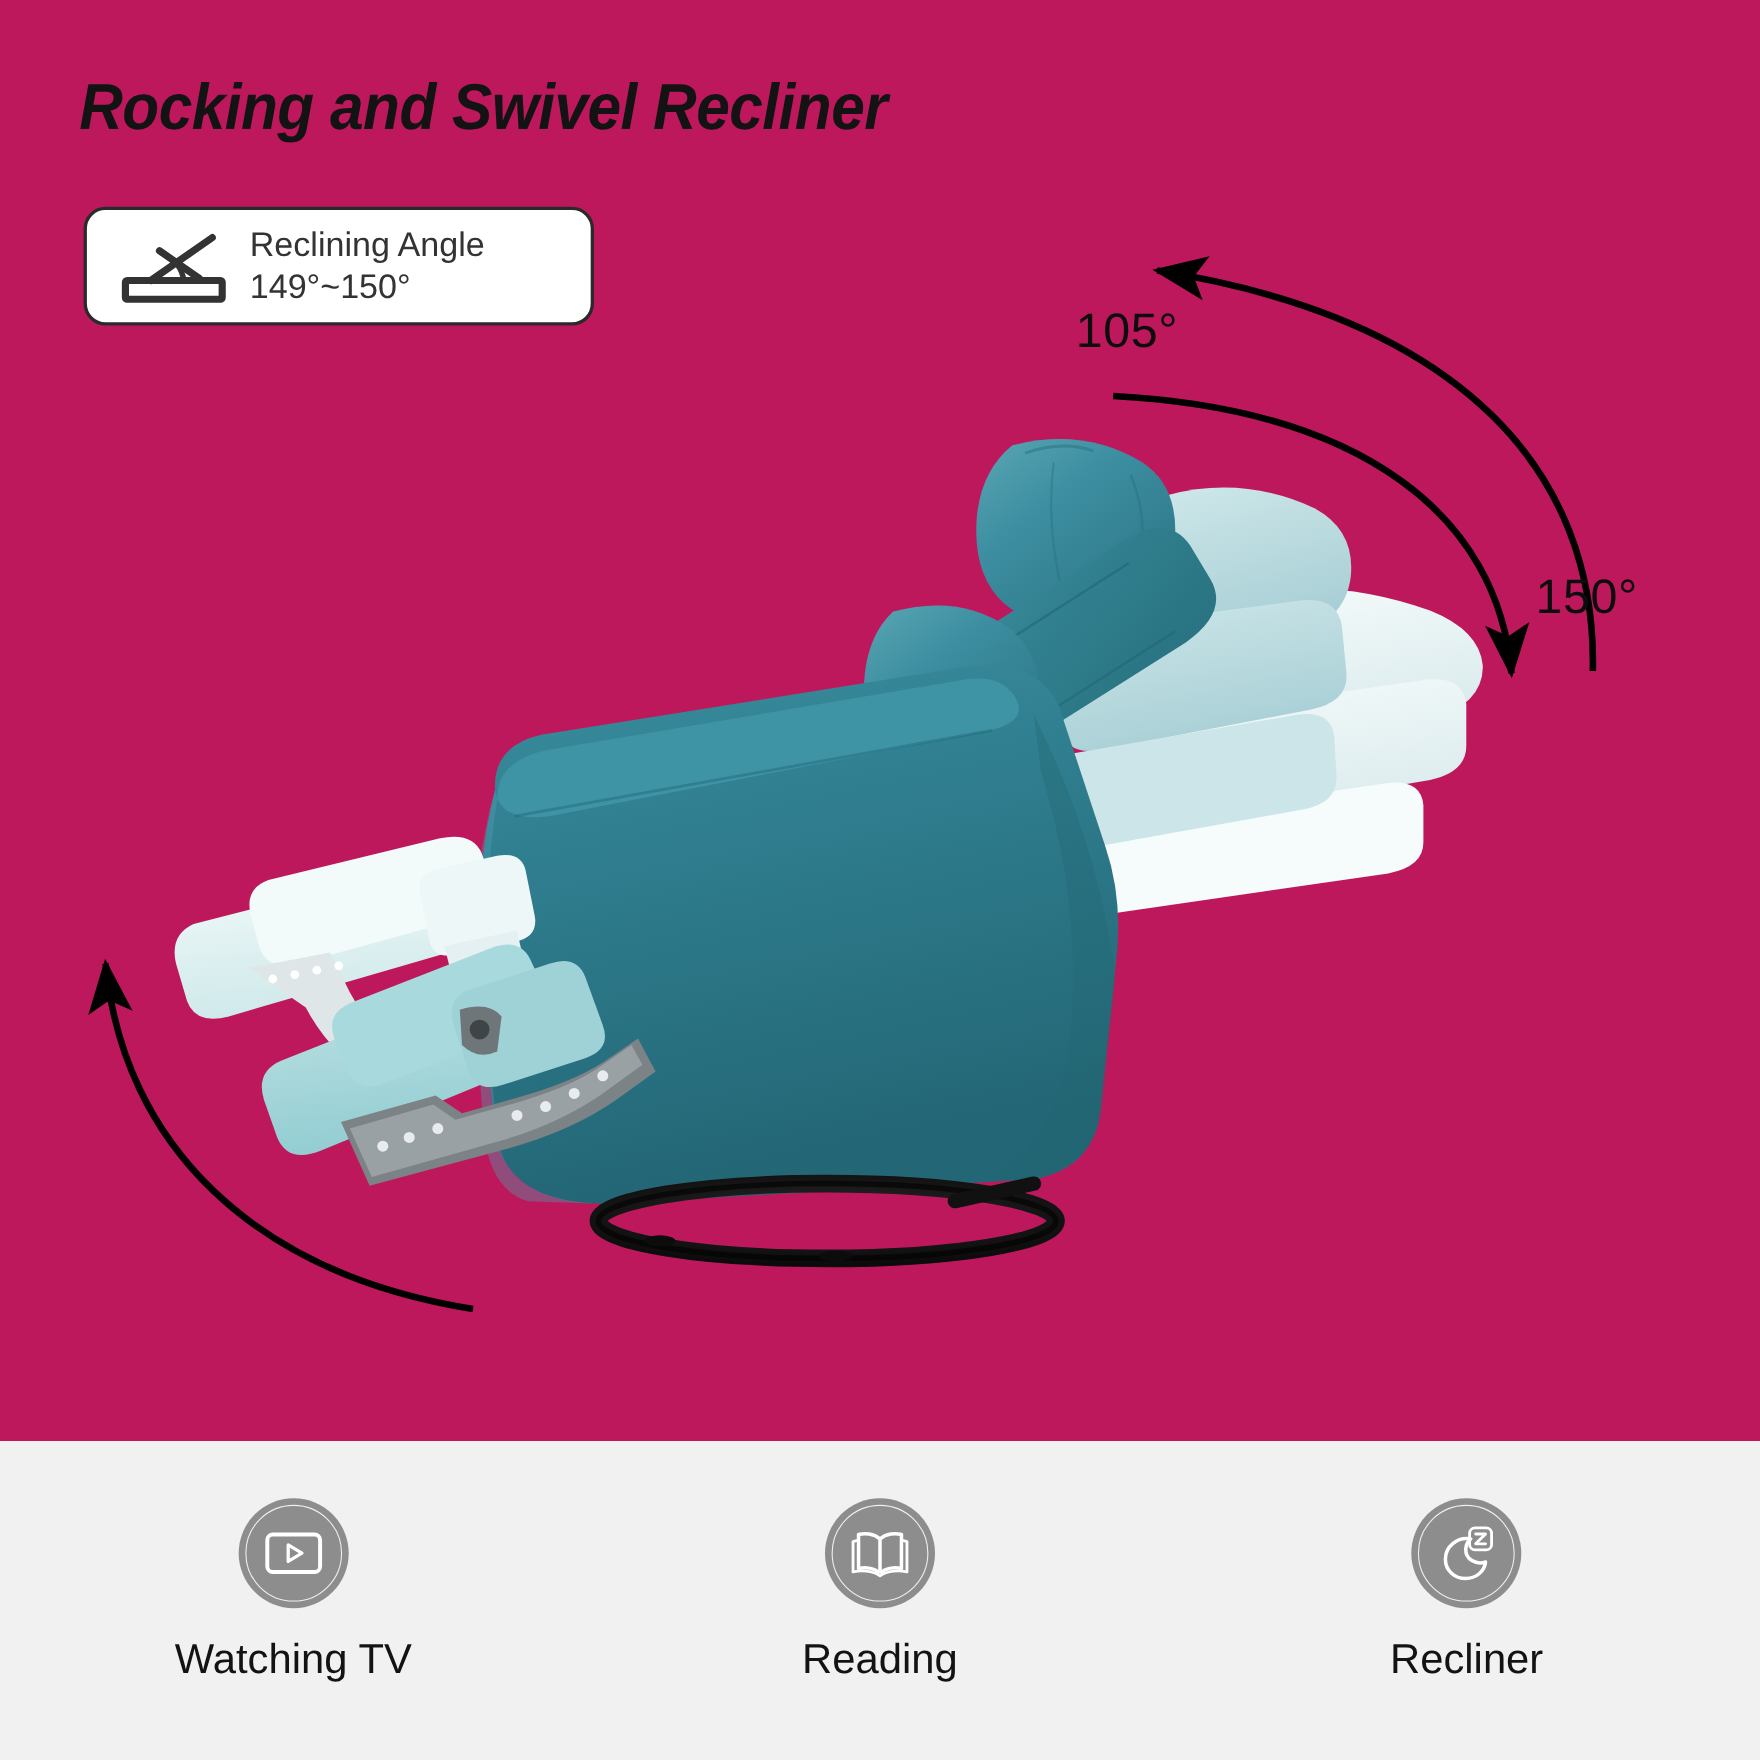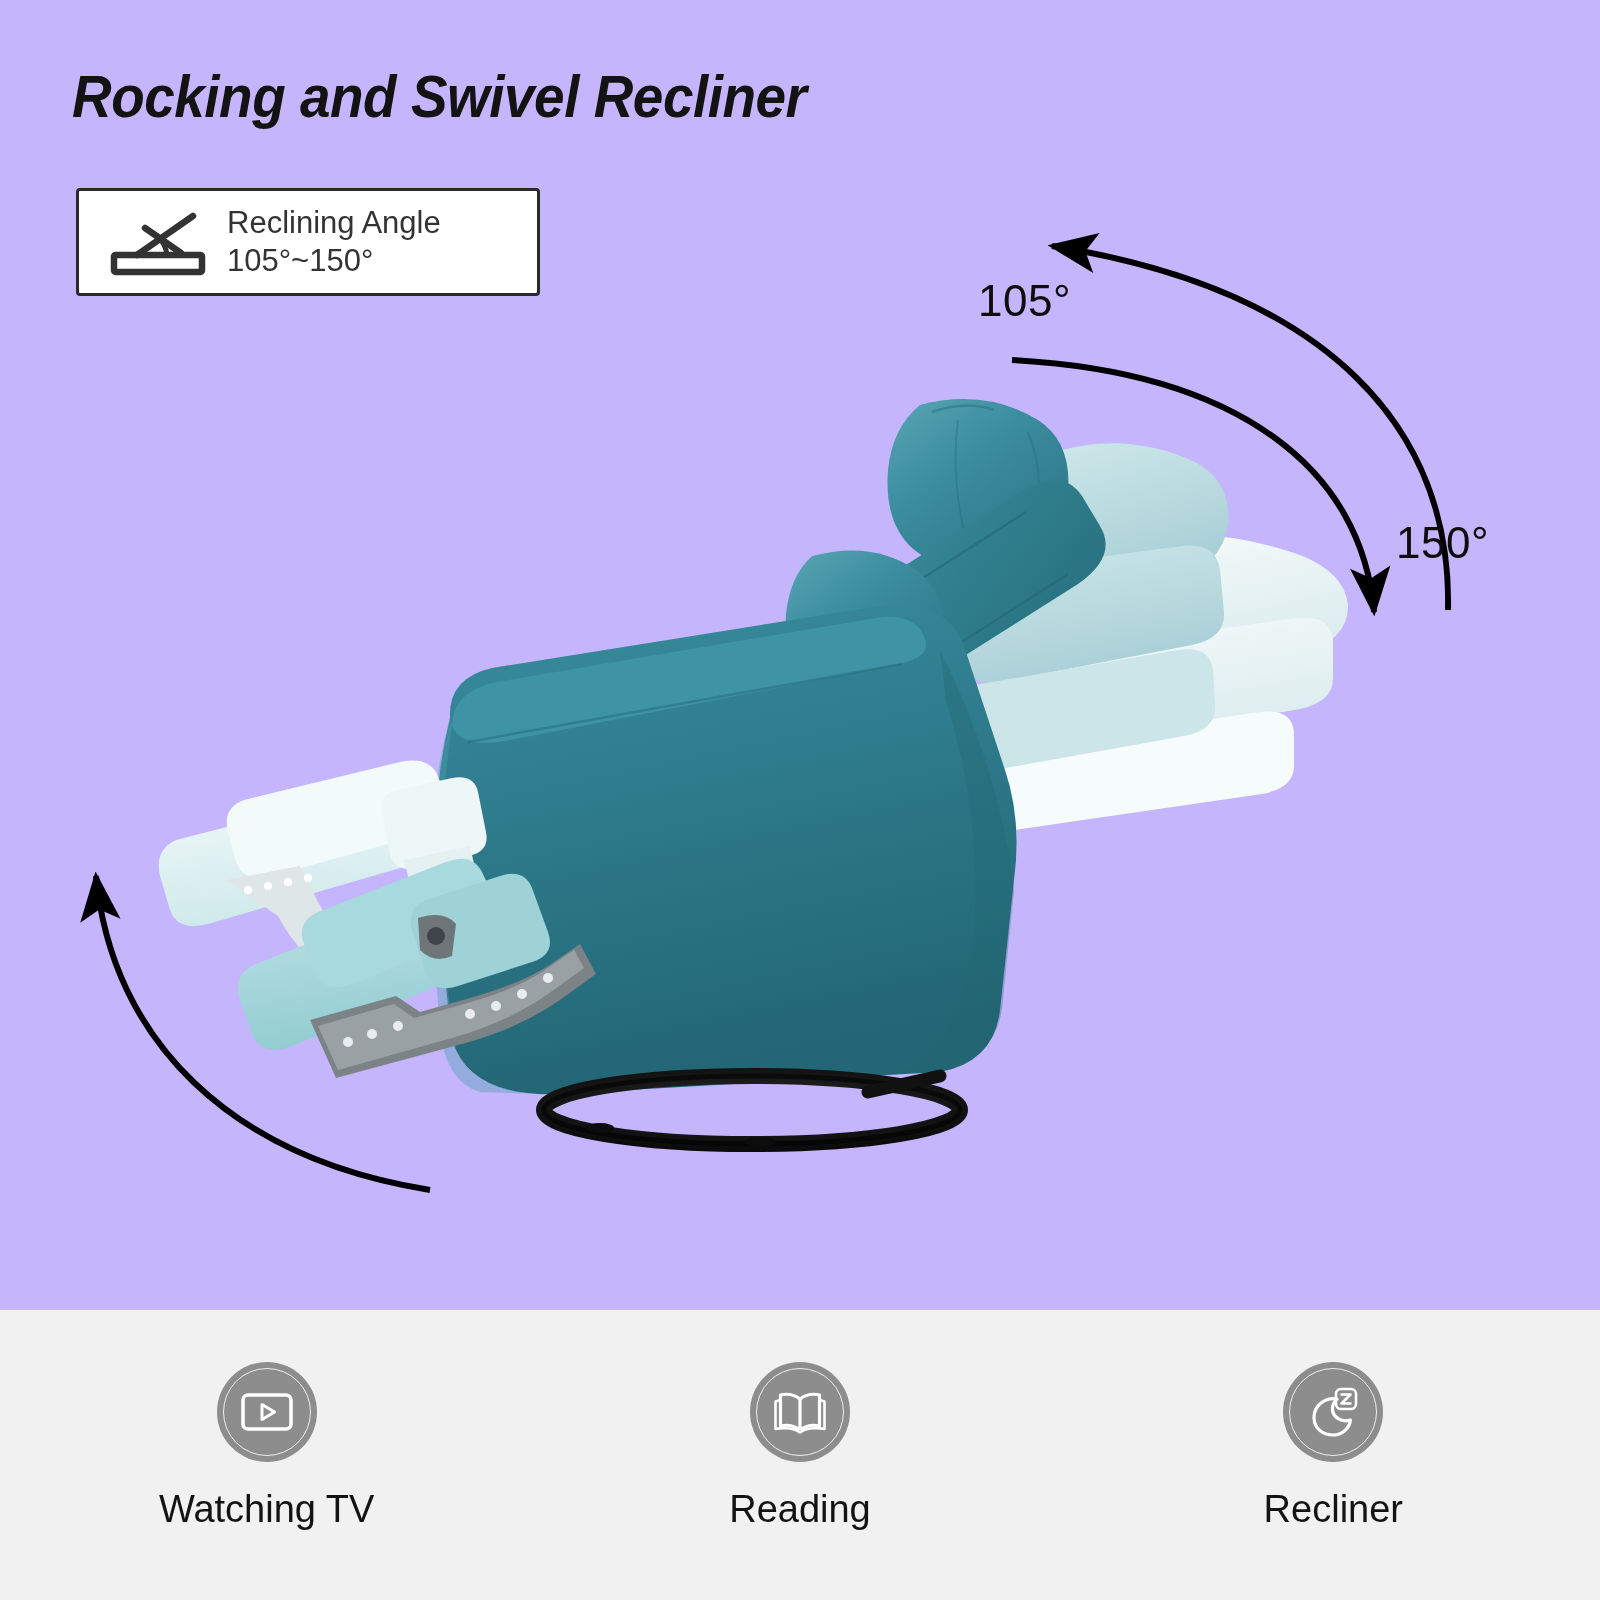--- a/index.html
+++ b/index.html
@@ -10,21 +10,21 @@
   }
   body {
     font-family: "Liberation Sans", "DejaVu Sans", sans-serif;
     -webkit-font-smoothing: antialiased;
   }
   #page {
     position: relative;
     width: 1600px;
     height: 1600px;
     overflow: hidden;
-    background: #c4b5fd;
+    background: #be185d;
   }
 
   
   #page-title {
     position: absolute;
     left: 72px;
     top: 68px;
     font-size: 59px;
     line-height: 1.0;
     font-weight: 700;
@@ -38,21 +38,21 @@
 
   
   #spec-badge {
     position: absolute;
     left: 76px;
     top: 188px;
     width: 464px;
     height: 108px;
     box-sizing: border-box;
     border: 3px solid #2a2a2a;
-    border-radius: 4px;
+    border-radius: 20px;
     background: #ffffff;
     display: flex;
     align-items: center;
   }
   #spec-badge .badge-icon {
     width: 104px;
     height: 70px;
     margin-left: 30px;
     flex: 0 0 auto;
     display: block;
@@ -150,21 +150,21 @@
       <rect x="5" y="48" width="88" height="17" rx="1.5" fill="none" stroke="#333333" stroke-width="6.5"></rect>
 
       <line x1="28" y1="48" x2="84" y2="9" stroke="#333333" stroke-width="6.5" stroke-linecap="round"></line>
 
       <line x1="36" y1="21" x2="72" y2="46" stroke="#333333" stroke-width="6.5" stroke-linecap="round"></line>
 
       <path d="M 40 24 A 30 30 0 0 1 58 48" fill="none" stroke="#333333" stroke-width="5" stroke-linecap="round"></path>
     </svg>
     <div class="badge-text">
       <div>Reclining Angle</div>
-      <div>105°~150°</div>
+      <div>149°~150°</div>
     </div>
   </div>
 
   <svg id="chair-illustration" viewBox="0 0 1600 1290">
     <defs>
       <linearGradient id="gTealBody" x1="0" y1="0" x2="0.25" y2="1">
         <stop offset="0%" stop-color="#3a8d9e"></stop>
         <stop offset="42%" stop-color="#2e7c8d"></stop>
         <stop offset="100%" stop-color="#236675"></stop>
       </linearGradient>

